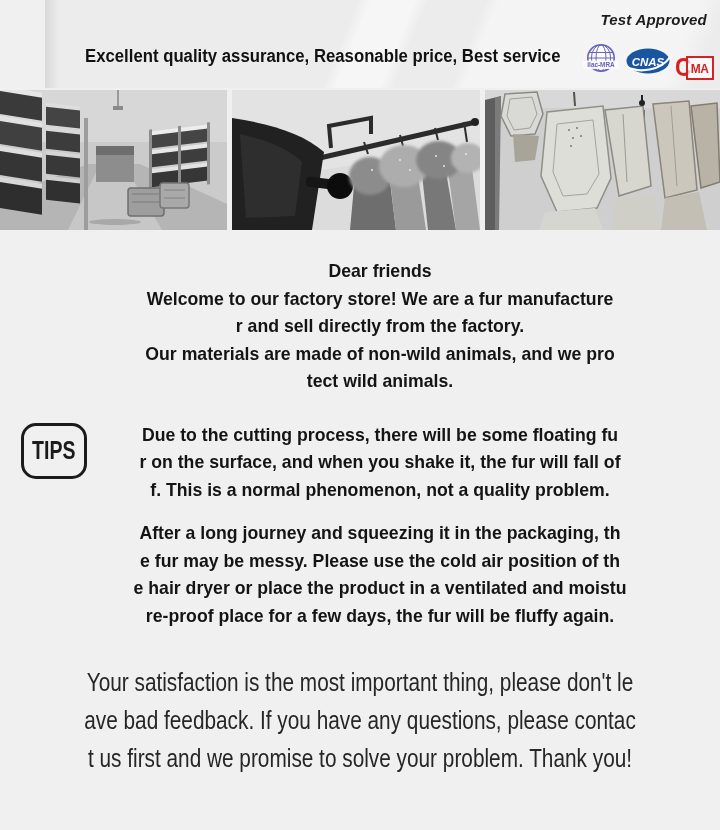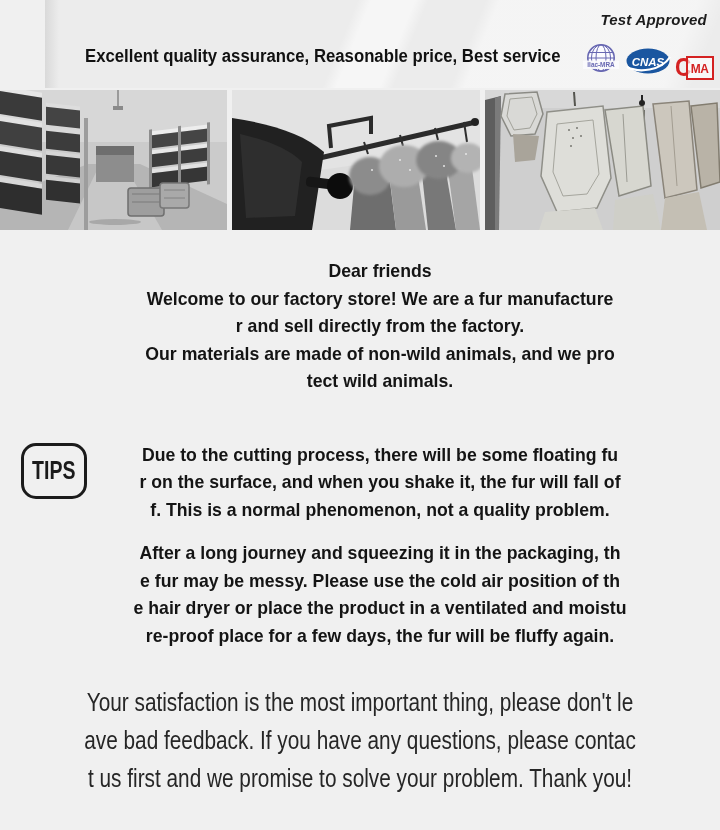--- a/index.html
+++ b/index.html
@@ -74,21 +74,21 @@
   .para{
     margin:0 12px 0 52px;
     text-align:center;
     white-space:pre;
     font-weight:bold;
     font-size:19px;line-height:27.5px;
     color:#141414;
     transform:scaleX(.93);transform-origin:50% 50%;
   }
   .intro{margin-top:27px;}
-  .tips-row{position:relative;margin-top:46px;}
+  .tips-row{position:relative;margin-top:26px;}
   .tips-box{
     position:absolute;left:21px;top:2px;
     width:60px;height:50px;
     border:3px solid #1b1b1b;border-radius:15px;
     display:flex;align-items:center;justify-content:center;
     background:transparent;
   }
   .tips-box span{
     font-size:25px;font-weight:700;color:#1b1b1b;
     transform:scaleX(.78);letter-spacing:0px;

